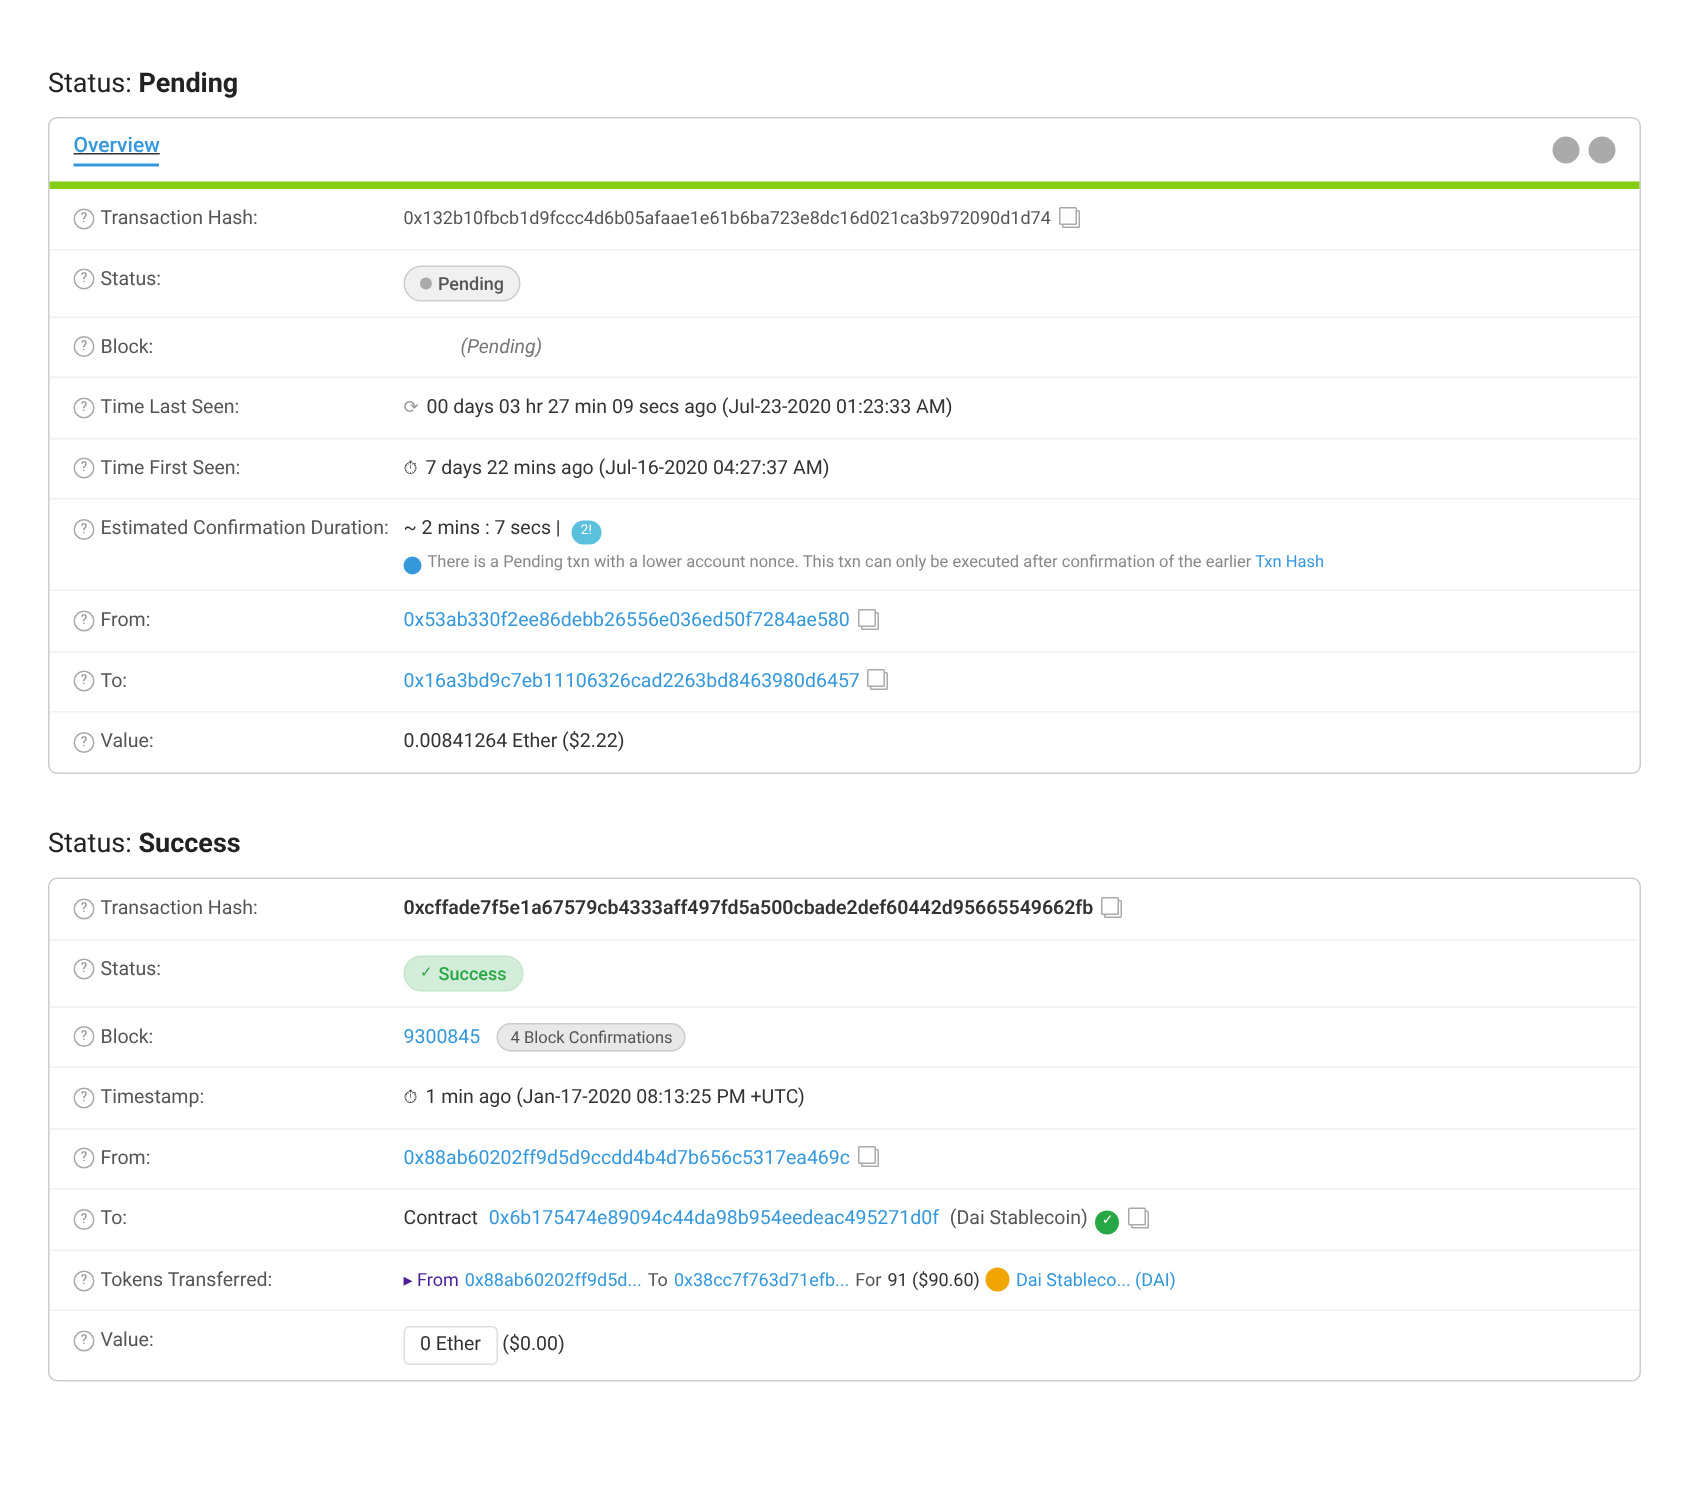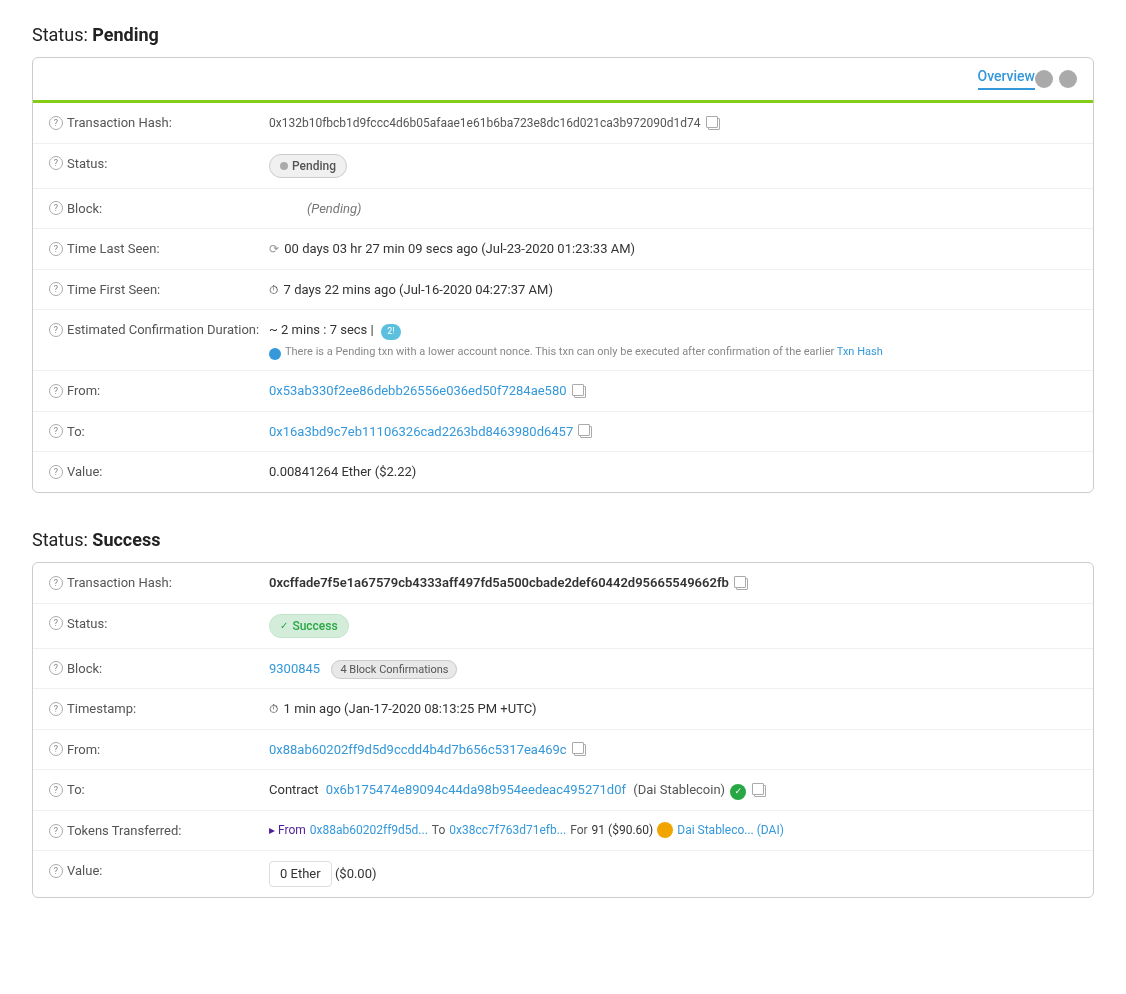--- a/index.html
+++ b/index.html
@@ -8,37 +8,39 @@
       font-size: 13px;
       color: #333;
       background: #fff;
       padding: 24px 32px;
     }
     .section-title {
       font-size: 18px;
       font-weight: 400;
       margin-bottom: 12px;
       color: #222;
+      margin-top: 21px;
     }
     .section-title strong {
       font-weight: 700;
     }
     .card {
       border: 1px solid #ccc;
       border-radius: 6px;
       padding: 0;
       margin-bottom: 36px;
       background: #fff;
     }
     .card-header {
       display: flex;
       align-items: center;
-      justify-content: flex-end;
+      justify-content: space-between;
       padding: 10px 16px;
-      border-bottom: 3px solid #84cc16;
+      border-bottom: 5px solid #84cc16;
+      text-decoration: underline;
     }
     .tab-label {
       color: #3498db;
       font-size: 14px;
       font-weight: 500;
       border-bottom: 2px solid #3498db;
       padding-bottom: 4px;
     }
     .header-icons {
       display: flex;

